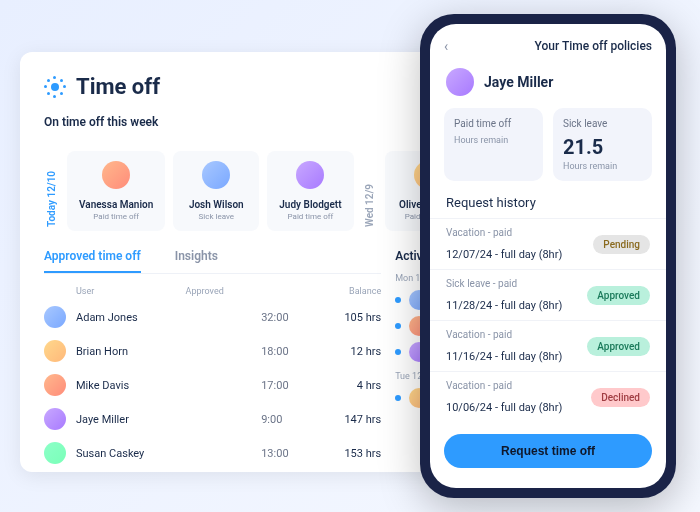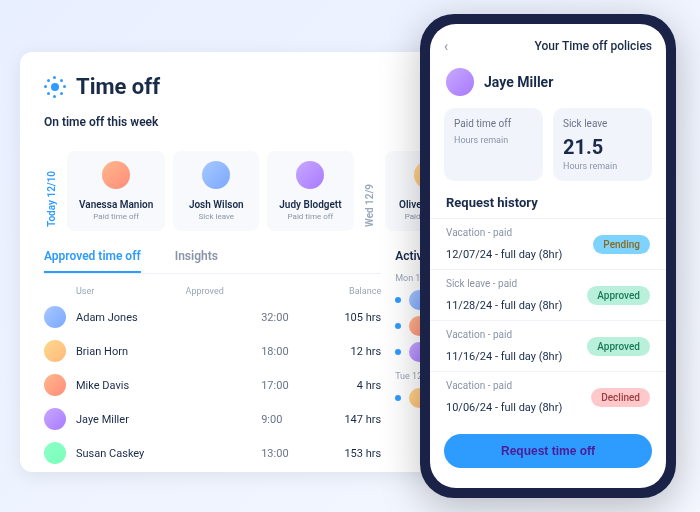--- a/index.html
+++ b/index.html
@@ -47,29 +47,29 @@
 .back{font-size:14px;color:#8a94a8;cursor:pointer}
 .phone-head .pt{flex:1;text-align:right;font-weight:500;margin-left:-14px}
 .profile{display:flex;align-items:center;gap:10px;padding:4px 16px 12px}
 .profile .av{width:28px;height:28px;border-radius:50%}
 .profile .nm{font-weight:700;font-size:14px;color:#1a2b4a}
 .balance-row{display:flex;gap:10px;padding:0 14px 14px}
 .bal-card{flex:1;background:#f2f4fb;border-radius:10px;padding:10px;text-align:left}
 .bal-card .bt{font-size:10px;color:#6b7488;margin-bottom:6px}
 .bal-card .bn{font-size:20px;font-weight:700;color:#1a2b4a}
 .bal-card .bs{font-size:9px;color:#8a94a8;margin-top:2px}
-.rh-title{font-size:13px;font-weight:700;color:#1a2b4a;padding:0 16px 8px}
+.rh-title{font-size:13px;font-weight:400;color:#1a2b4a;padding:0 16px 8px}
 .req{display:flex;align-items:center;justify-content:space-between;padding:8px 16px;border-top:1px solid #f0f2f7}
 .req .rt{font-size:10px;color:#8a94a8}
 .req .rd{font-size:11px;color:#1a2b4a;margin-top:10px}
 .badge{font-size:10px;padding:4px 10px;border-radius:10px;font-weight:500}
-.badge.pending{background:#7dd3fc;color:#8a6a1f}
+.badge.pending{background:#e5e5e5;color:#8a6a1f}
 .badge.approved{background:#b9f0dc;color:#1a7a5a}
 .badge.declined{background:#ffc9cb;color:#a03d42}
-.req-btn{margin:12px 14px;background:#2e9bff;color:#4c1d95;border:none;border-radius:20px;padding:10px;font-size:12px;font-weight:600;cursor:pointer}
+.req-btn{margin:12px 14px;background:#2e9bff;color:#0f172a;border:none;border-radius:20px;padding:10px;font-size:12px;font-weight:600;cursor:pointer}
 .av{background:linear-gradient(135deg,#ffb88c,#ff8c7a);display:inline-block}
 .av.b{background:linear-gradient(135deg,#a8c8ff,#7aa8ff)}
 .av.c{background:linear-gradient(135deg,#c8a8ff,#a87aff)}
 .av.d{background:linear-gradient(135deg,#ffd88c,#ffb87a)}
 .av.e{background:linear-gradient(135deg,#8cffc8,#7affb8)}
 </style>
 </head>
 <body>
 
 <div class="desktop-card">

